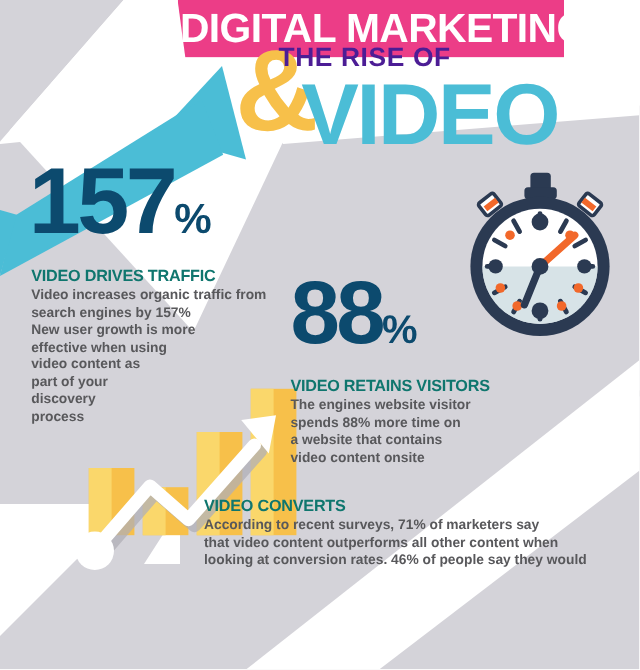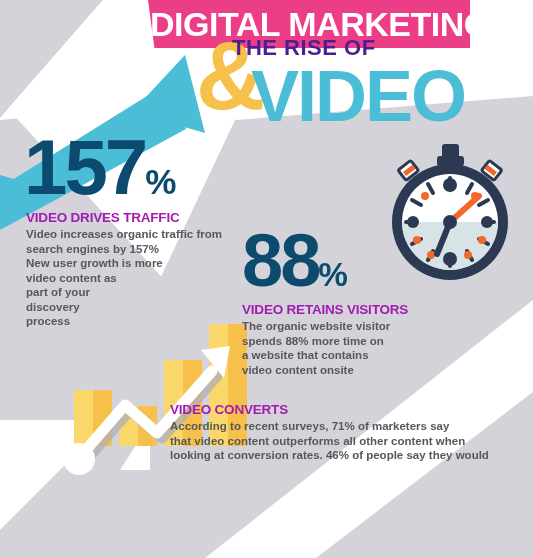--- a/index.html
+++ b/index.html
@@ -73,23 +73,23 @@
     color:#0c4a6e;
     letter-spacing:-3px;
     font-family:"Liberation Sans", sans-serif;
     line-height:1;
     white-space:nowrap;
   }
   .big-num .pct{font-size:0.45em;letter-spacing:-1px;}
   .stat-head{
     font-size:13.5px;
     font-weight:bold;
-    color:#a21caf;
+    color:#0f766e;
     letter-spacing:-0.2px;
-    margin:4px 0 2px 0;
+    margin:16px 0 2px 0;
     font-family:"Liberation Sans", sans-serif;
     white-space:nowrap;
   }
   .stat-body{
     font-size:11.5px;
     line-height:14.5px;
     color:#58585B;
     font-family:"Liberation Sans", sans-serif;
     font-weight:bold;
   }
@@ -162,20 +162,21 @@
   <div class="stat" id="stat-traffic">
     <div class="big-num">
       <span>157</span><span class="pct">%</span>
     </div>
     <div class="txt">
       <div class="stat-head">VIDEO DRIVES TRAFFIC</div>
       <div class="stat-body">
         <div>Video increases organic traffic from</div>
         <div>search engines by 157%</div>
         <div>New user growth is more</div>
+        <div>effective when using</div>
         <div>video content as</div>
         <div>part of your</div>
         <div>discovery</div>
         <div>process</div>
       </div>
     </div>
   </div>
 
   <div class="illus" id="stopwatch-illustration">
     <svg width="135" height="145" viewBox="0 0 135 145">
@@ -229,21 +230,21 @@
     </svg>
   </div>
 
   <div class="stat" id="stat-retains">
     <div class="big-num">
       <span>88</span><span class="pct">%</span>
     </div>
     <div class="txt">
       <div class="stat-head">VIDEO RETAINS VISITORS</div>
       <div class="stat-body">
-        <div>The organic website visitor</div>
+        <div>The engines website visitor</div>
         <div>spends 88% more time on</div>
         <div>a website that contains</div>
         <div>video content onsite</div>
       </div>
     </div>
   </div>
 
   <div class="illus" id="bars-illustration">
     <svg width="205" height="165" viewBox="0 0 205 165">
 

